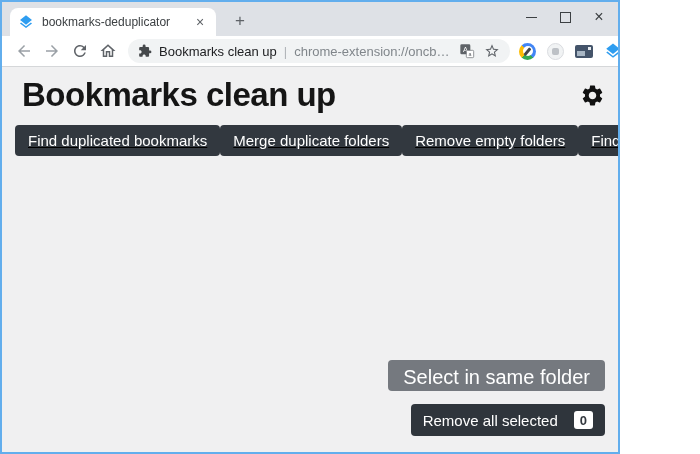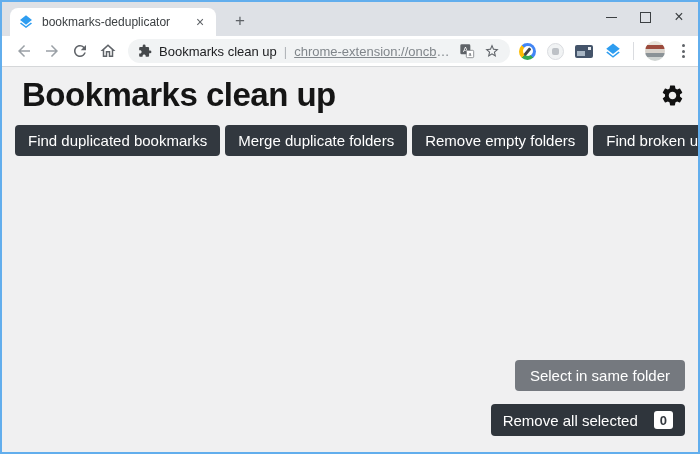--- a/index.html
+++ b/index.html
@@ -1,17 +1,17 @@
 <!DOCTYPE html>
 <html><head>
 <meta charset="utf-8">
 <style>
   html,body{margin:0;padding:0;}
   body{width:700px;height:454px;font-family:"Liberation Sans",sans-serif;background:#fff;}
-  .window{position:relative;width:700px;height:454px;box-sizing:border-box;
+  .window{position:relative;width:620px;height:454px;box-sizing:border-box;
           border:2px solid #62aeed;background:#ec4899;overflow:hidden;}
 
   
   .tabstrip{position:relative;height:34px;background:#dee1e6;}
   .tab{position:absolute;left:8px;top:6px;width:206px;height:28px;background:#fff;
        border-radius:8px 8px 0 0;display:flex;align-items:center;padding:0 8px;box-sizing:border-box;}
   .favicon{width:16px;height:16px;flex:none;display:flex;}
   .tab-title{font-size:12px;color:#3c4043;margin-left:8px;flex:1;white-space:nowrap;overflow:hidden;}
   .tab-close{color:#5f6368;font-size:14px;width:16px;text-align:center;line-height:16px;cursor:default;}
   .newtab{position:absolute;left:226px;top:8px;width:24px;height:22px;color:#5f6368;
@@ -23,21 +23,21 @@
   .close-glyph{font-size:16px;line-height:16px;}
 
   
   .toolbar{height:30px;background:#fff;display:flex;align-items:center;padding:0 8px;position:relative;}
   .navicon{width:18px;height:18px;margin:0 5px;flex:none;display:flex;}
   .omnibox{width:382px;height:24px;background:#f1f3f4;border-radius:12px;display:flex;
            align-items:center;padding:0 10px;margin-left:6px;font-size:13px;box-sizing:border-box;flex:none;}
   .ob-puzzle{width:14px;height:14px;flex:none;display:flex;}
   .ob-label{color:#202124;margin-left:7px;white-space:nowrap;}
   .ob-sep{color:#b0b4b9;margin:0 7px;}
-  .ob-url{color:#80868b;white-space:nowrap;overflow:hidden;text-overflow:ellipsis;flex:1;text-decoration:underline;}
+  .ob-url{color:#80868b;white-space:nowrap;overflow:hidden;text-overflow:ellipsis;flex:1;}
   .ob-ico{width:16px;height:16px;margin-left:9px;flex:none;display:flex;}
   .ext-area{display:flex;align-items:center;margin-left:9px;gap:11px;}
   .ext-circle{width:17px;height:17px;border-radius:50%;position:relative;flex:none;
      background:conic-gradient(#4285f4 0 38%,#34a853 38% 62%,#fbbc05 62% 88%,#4285f4 88% 100%);}
   .ext-circle::after{content:"";position:absolute;inset:3.5px;border-radius:50%;background:#fff;}
   .ext-needle{position:absolute;left:7px;top:4px;width:2.5px;height:9px;background:#424548;
      transform:rotate(40deg);z-index:2;border-radius:1px;}
   .ext-gray{width:17px;height:17px;border-radius:50%;background:#f1f3f4;border:1px solid #dadce0;
      box-sizing:border-box;position:relative;flex:none;}
   .ext-gray::after{content:"";position:absolute;inset:4px;border-radius:2px;background:#bdc1c6;}
@@ -52,27 +52,27 @@
   .dots i{width:3px;height:3px;border-radius:50%;background:#5f6368;margin:1.4px 0;}
 
   .divider{height:1px;background:#d5d7d9;}
 
   
   .page{position:relative;height:385px;background:#f0f0f1;padding:0 13px;box-sizing:border-box;}
   .page-header{display:flex;align-items:flex-start;justify-content:space-between;padding-top:8px;}
   .page-title{font-size:33px;font-weight:700;color:#151515;margin:0 0 10px 7px;letter-spacing:-0.5px;
      line-height:40px;}
   .gear{width:25px;height:25px;margin:8px 0 0 0;display:flex;}
-  .actions{display:flex;gap:5px;}
+  .actions{display:flex;text-decoration:underline;}
   .action-btn{background:#32383f;color:#fff;border:none;border-radius:4px;font-size:15px;
      padding:0 13px;height:31px;font-family:inherit;white-space:nowrap;cursor:pointer;}
   .action-btn.last{margin-left:auto;}
   .bottom{position:absolute;right:13px;bottom:16px;display:flex;flex-direction:column;
      align-items:flex-end;gap:13px;}
-  .btn-gray{background:#75797f;color:#fff;border:none;border-radius:4px;font-size:15px;
+  .btn-gray{background:#75797f;color:#fff;border:none;border-radius:4px;font-size:20px;
      padding:6px 15px;height:31px;font-family:inherit;cursor:pointer;}
   .btn-dark{background:#2f353c;color:#fff;border:none;border-radius:4px;font-size:15px;
      padding:0 12px;height:32px;font-family:inherit;display:flex;align-items:center;gap:16px;cursor:pointer;}
   .badge{background:#fff;color:#33383f;border-radius:3px;font-size:13px;padding:1.5px 6px;font-weight:700;}
 </style>
 </head>
 <body>
 
 <div class="window">
 

